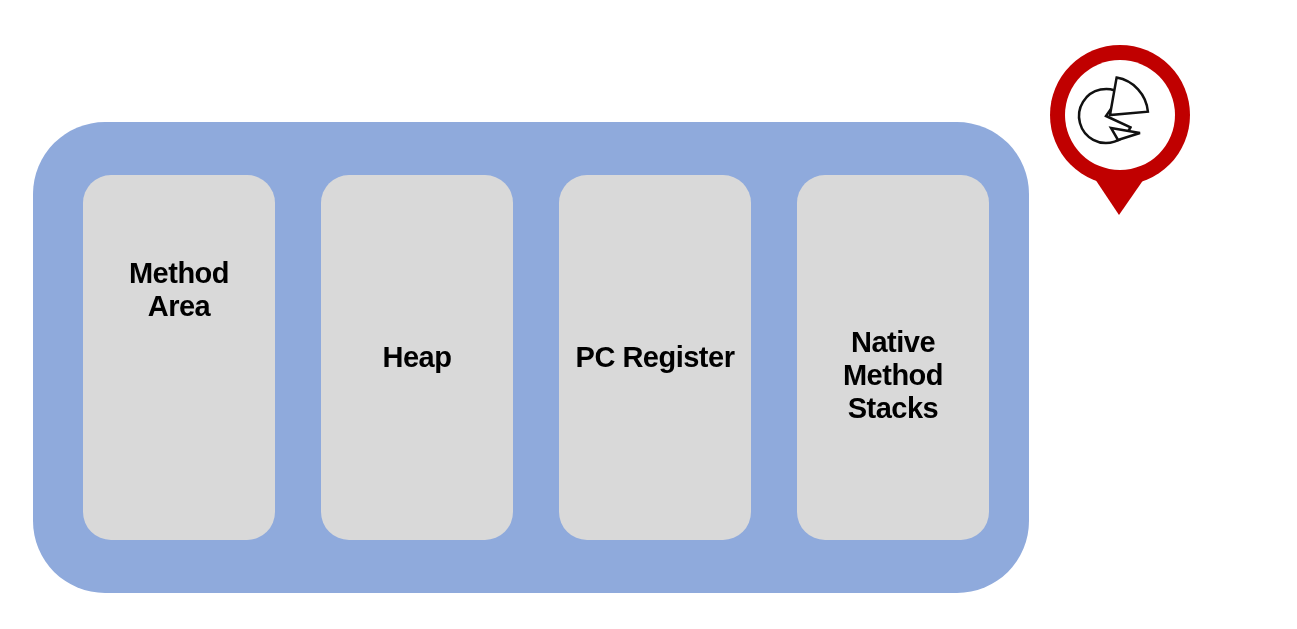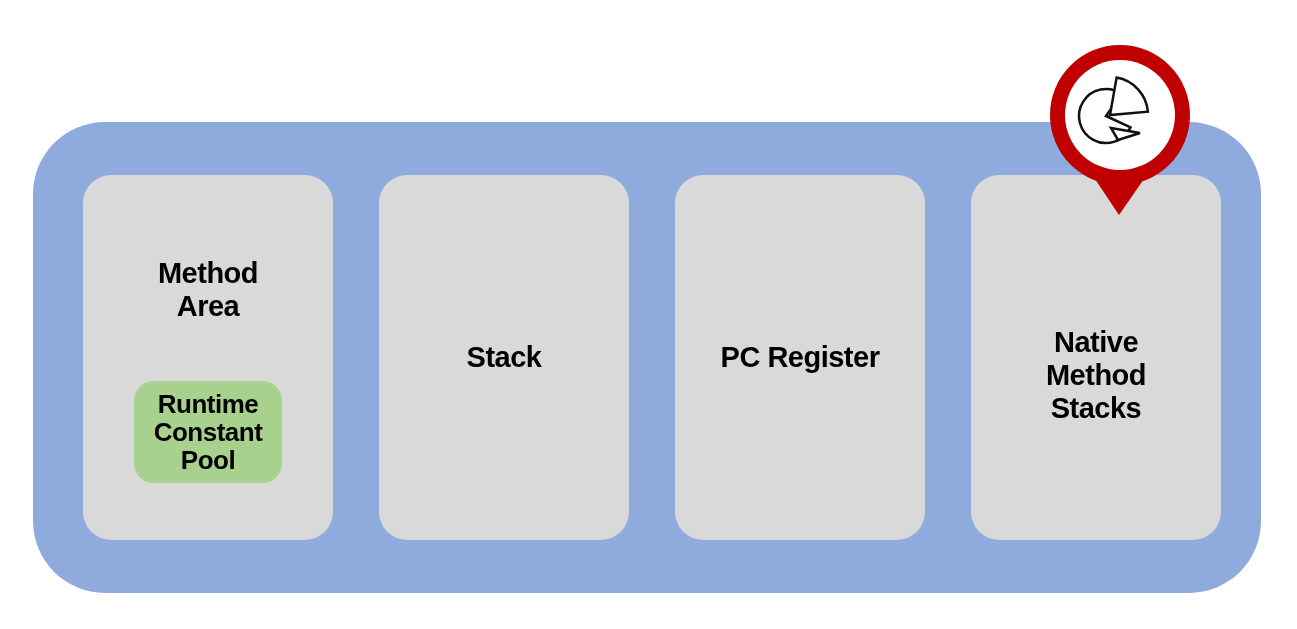--- a/index.html
+++ b/index.html
@@ -13,21 +13,21 @@
   }
   .stage {
     position: relative;
     width: 1297px;
     height: 629px;
   }
   .container-band {
     position: absolute;
     left: 33px;
     top: 122px;
-    width: 1228px;
+    width: 996px;
     height: 471px;
     border-radius: 72px;
     box-sizing: border-box;
     padding: 53px 40px 53px 50px;
     display: flex;
     gap: 46px;
     align-items: stretch;
   }
   .area-box {
     flex: 1 1 0;
@@ -80,28 +80,25 @@
 </style>
 </head>
 <body>
 
 <div class="stage">
 
   <div class="container-band" style="background: rgb(143, 170, 220);">
 
     <div class="area-box method-area" style="background: rgb(217, 217, 217);">
       <div class="area-label" style="color: rgb(0, 0, 0);">Method Area</div>
-      <div class="sub-box" style="background: rgb(169, 209, 142);">
-        <div class="sub-label" style="color: rgb(0, 0, 0);">Runtime Constant Pool</div>
-      </div>
     </div>
 
 
     <div class="area-box" style="background: rgb(217, 217, 217);">
-      <div class="area-label" style="color: rgb(0, 0, 0);">Stack</div>
+      <div class="area-label" style="color: rgb(0, 0, 0);">Heap</div>
     </div>
 
     <div class="area-box" style="background: rgb(217, 217, 217);">
       <div class="area-label" style="color: rgb(0, 0, 0);">PC Register</div>
     </div>
 
     <div class="area-box native-stacks" style="background: rgb(217, 217, 217);">
       <div class="area-label" style="color: rgb(0, 0, 0); margin-top: 36px;">Native Method Stacks</div>
     </div>
 

